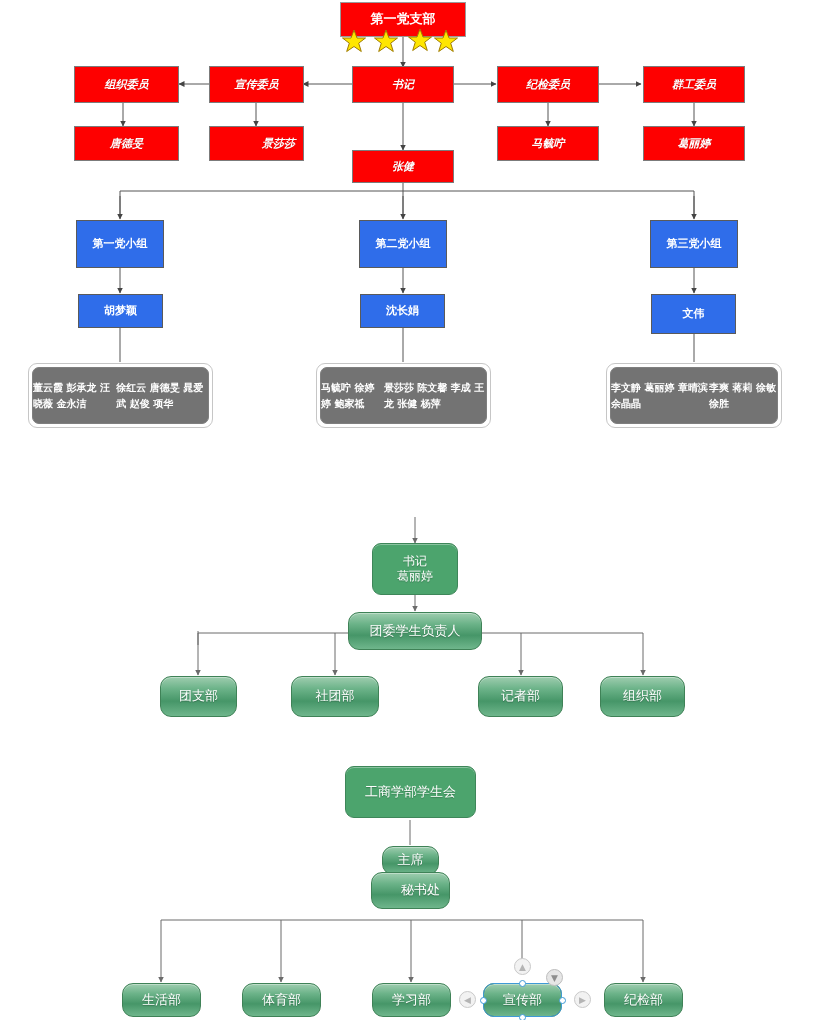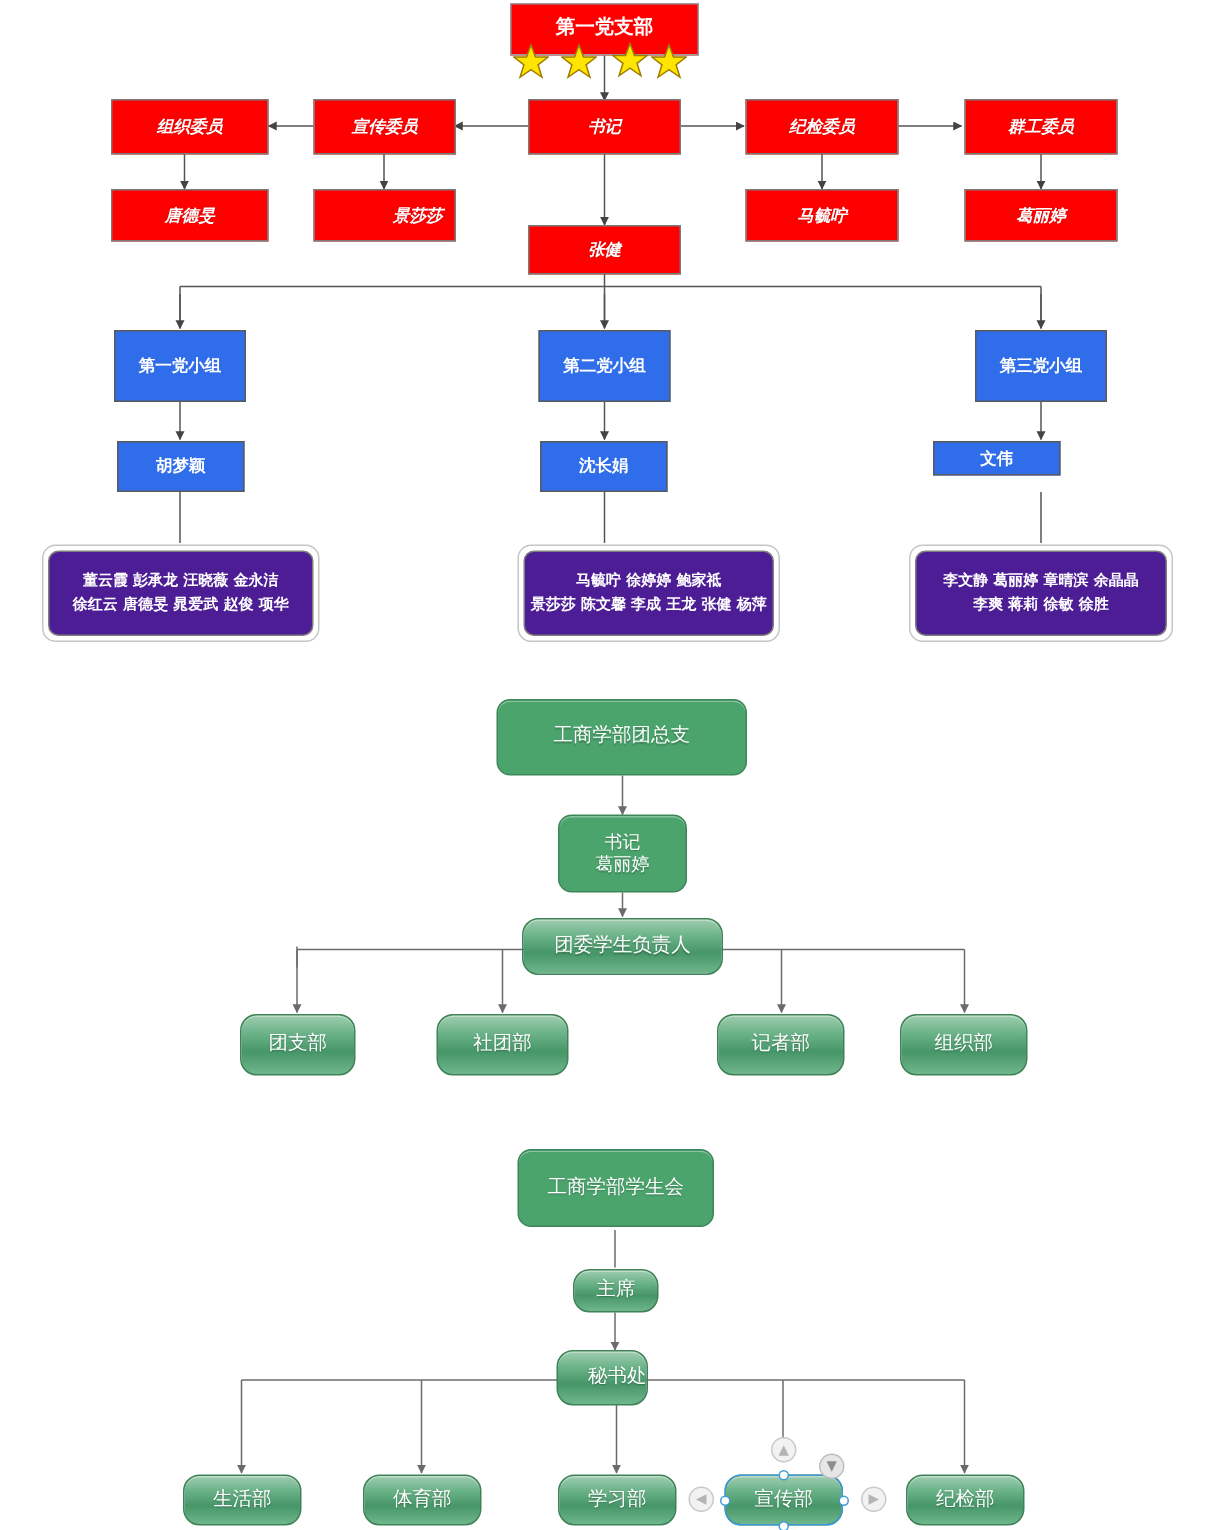--- a/index.html
+++ b/index.html
@@ -18,22 +18,22 @@
 
   
   .red{background:#fe0000;border:1px solid #7b7b7b;font-size:11px;font-weight:bold;
        text-shadow:0 0 1px rgba(0,0,0,.25);font-style:italic;}
   .flag{background:#fe0000;border:1px solid #9a9a9a;font-size:13px;font-weight:bold;}
 
   
   .blue{background:#2f6dea;border:1px solid #5a5a5a;font-size:11px;font-weight:bold;}
   .memberwrap{position:absolute;box-sizing:border-box;border:1px solid #c6c6c6;border-radius:9px;
               background:#ffffff;padding:3px;}
-  .member{box-sizing:border-box;width:100%;height:100%;background:#4c1d95;border:1px solid #7f7f7f;
-          border-radius:7px;display:flex;flex-direction:column;align-items:center;justify-content:center;
+  .member{box-sizing:border-box;width:100%;height:100%;background:#737373;border:1px solid #7f7f7f;
+          border-radius:7px;display:flex;flex-direction:row;align-items:center;justify-content:center;
           color:#fff;font-size:10px;font-weight:bold;line-height:1.55;}
 
   
   .green{
     background:linear-gradient(180deg,#62ad7e 0%,#4e9f6d 45%,#3f8f5d 55%,#5aa77a 100%);
     border:1px solid #3f7d57;border-radius:9px;color:#fff;font-size:13px;
     box-shadow:inset 0 1px 0 rgba(255,255,255,.35);
     text-shadow:0 1px 1px rgba(0,0,0,.25);
   }
   .green.flat{background:#4ca46d;border:1px solid #3e8659;}
@@ -193,46 +193,43 @@
   <div class="node blue" style="left:650px;top:220px;width:88px;height:48px;">
     <span>第三党小组</span>
   </div>
 
   <div class="node blue" style="left:78px;top:294px;width:85px;height:34px;">
     <span>胡梦颖</span>
   </div>
   <div class="node blue" style="left:360px;top:294px;width:85px;height:34px;">
     <span>沈长娟</span>
   </div>
-  <div class="node blue" style="left:622px;top:294px;width:85px;height:23px;">
+  <div class="node blue" style="left:651px;top:294px;width:85px;height:40px;font-family:Liberation Serif, serif;">
     <span>文伟</span>
   </div>
 
   <div class="memberwrap" style="left:28px;top:363px;width:185px;height:65px;">
     <div class="member">
       <span>董云霞 彭承龙 汪晓薇 金永洁</span>
       <span>徐红云 唐德旻 晁爱武 赵俊 项华</span>
     </div>
   </div>
-  <div class="memberwrap" style="left:316px;top:363px;width:175px;height:65px;margin-left:29px;">
+  <div class="memberwrap" style="left:316px;top:363px;width:175px;height:65px;">
     <div class="member">
       <span>马毓咛  徐婷婷  鲍家祗</span>
       <span>景莎莎 陈文馨 李成 王龙 张健 杨萍</span>
     </div>
   </div>
   <div class="memberwrap" style="left:606px;top:363px;width:176px;height:65px;">
     <div class="member">
       <span>李文静 葛丽婷 章晴滨 余晶晶</span>
       <span>李爽 蒋莉 徐敏 徐胜</span>
     </div>
   </div>
 
-  <div class="node green flat" style="left:331px;top:466px;width:167px;height:51px;">
-    <span>工商学部团总支</span>
-  </div>
   <div class="node green flat two-line" style="left:372px;top:543px;width:86px;height:52px;font-size:12px;">
     <div>
       <span>书记</span>
       <span>葛丽婷</span>
     </div>
   </div>
   <div class="node green dept" style="left:348px;top:612px;width:134px;height:38px;">
     <span>团委学生负责人</span>
   </div>
 
@@ -248,21 +245,21 @@
   <div class="node green dept" style="left:600px;top:676px;width:85px;height:41px;">
     <span>组织部</span>
   </div>
 
   <div class="node green flat" style="left:345px;top:766px;width:131px;height:52px;">
     <span>工商学部学生会</span>
   </div>
   <div class="node green dept pill" style="left:382px;top:846px;width:57px;height:29px;">
     <span>主席</span>
   </div>
-  <div class="node green dept" style="left:371px;top:900px;width:61px;height:37px;padding-left:20px;">
+  <div class="node green dept" style="left:371px;top:872px;width:79px;height:37px;padding-left:20px;">
     <span>秘书处</span>
   </div>
 
   <div class="node green dept" style="left:122px;top:983px;width:79px;height:34px;">
     <span>生活部</span>
   </div>
   <div class="node green dept" style="left:242px;top:983px;width:79px;height:34px;justify-content:center;">
     <span>体育部</span>
   </div>
   <div class="node green dept" style="left:372px;top:983px;width:79px;height:34px;">

